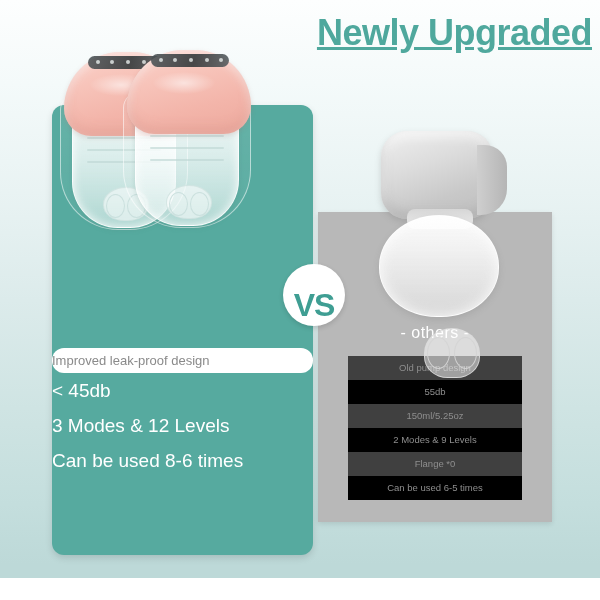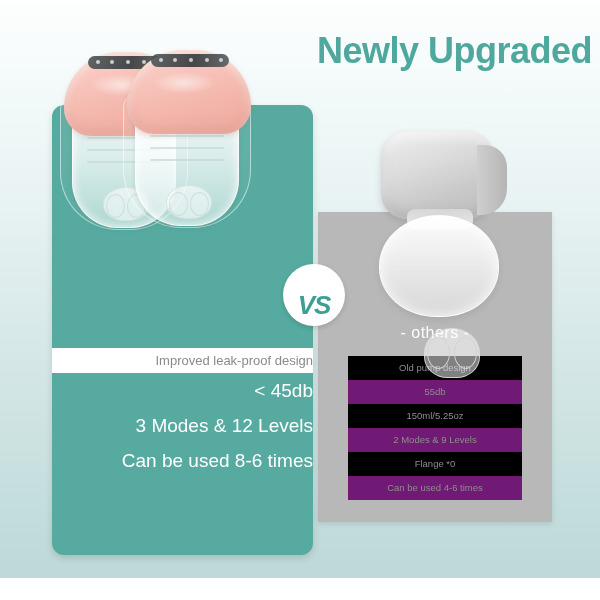--- a/index.html
+++ b/index.html
@@ -34,28 +34,29 @@
     left: 0; right: 0;
     top: 578px;
     height: 22px;
     background: #ffffff;
   }
 
   
   #title {
     position: absolute;
     left: 262px;
-    top: 30px;
+    top: 12px;
     width: 330px;
     text-align: right;
     font-size: 36px;
     font-weight: bold;
     letter-spacing: -0.5px;
     color: #4fa89d;
     white-space: nowrap;
+    text-decoration: underline;
   }
 
   
   #others-panel {
     position: absolute;
     left: 318px;
     top: 212px;
     width: 234px;
     height: 310px;
     background: #b8b8b8;
@@ -81,22 +82,22 @@
   }
 
   .orow {
     height: 24px;
     line-height: 24px;
     text-align: center;
     font-size: 9.5px;
     color: #8e8e8e;
     white-space: nowrap;
   }
-  .orow.light { background: #000000; }
-  .orow.dark  { background: #701a75; }
+  .orow.light { background: #404040; }
+  .orow.dark  { background: #000000; }
 
   
   #main-panel {
     position: absolute;
     left: 52px;
     top: 105px;
     width: 261px;
     height: 450px;
     background: #56aa9f;
     border-radius: 12px;
@@ -105,23 +106,24 @@
   }
 
   #feature-list {
     position: absolute;
     left: 0;
     right: 0;
     top: 243px;
   }
 
   .frow {
-    text-align: right;
+    text-align: left;
     white-space: nowrap;
     overflow: hidden;
+    border-radius: 12px;
   }
   .frow.white {
     background: #ffffff;
     color: #8a8a8a;
     height: 25px;
     line-height: 25px;
     font-size: 13px;
   }
   .frow.teal {
     background: transparent;
@@ -143,23 +145,22 @@
     width: 62px;
     height: 62px;
     border-radius: 50%;
     background: #ffffff;
     box-shadow: 0 2px 5px rgba(0,0,0,0.14);
     display: flex;
     align-items: center;
     justify-content: center;
   }
   #vs-text {
-    font-size: 26px;
+    font-size: 32px;
     font-weight: bold;
-    font-style: italic;
     color: #3f9e93;
     letter-spacing: -1px;
     margin-top: 20px;
   }
 
   
 
   
   #pink-pumps {
     position: absolute;
@@ -379,21 +380,21 @@
   <div id="title">Newly Upgraded</div>
 
   <div id="others-panel">
     <div id="others-title">- others -</div>
     <div id="others-table">
         <div class="orow light">Old pump design</div>
         <div class="orow dark">55db</div>
         <div class="orow light">150ml/5.25oz</div>
         <div class="orow dark">2 Modes &amp; 9 Levels</div>
         <div class="orow light">Flange *0</div>
-        <div class="orow dark">Can be used 4-6 times</div>
+        <div class="orow dark">Can be used 6-5 times</div>
       </div>
   </div>
 
   <div id="gray-pump">
     <div id="gp-cap"></div>
     <div id="gp-cap-side"></div>
     <div id="gp-neck"></div>
     <div id="gp-bulb">
       <div id="gp-insert"></div>
     </div>

